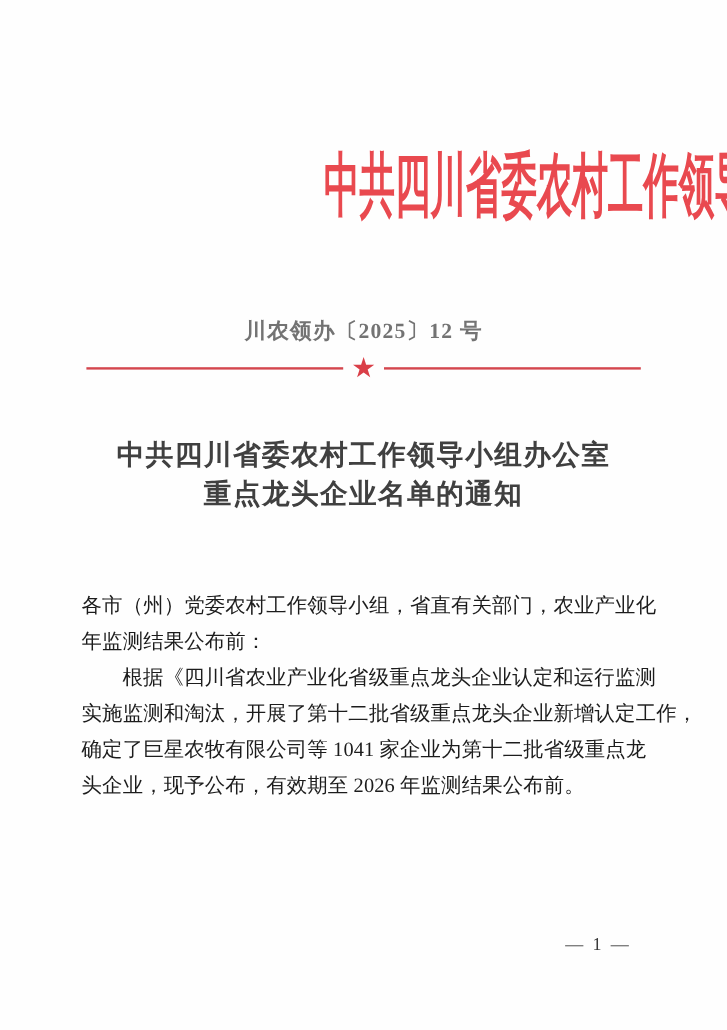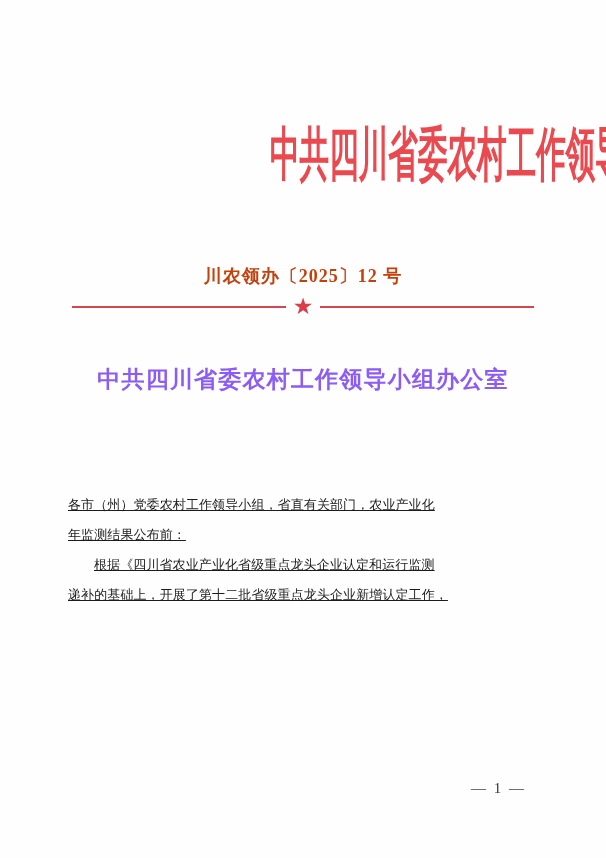--- a/index.html
+++ b/index.html
@@ -29,21 +29,21 @@
     letter-spacing:0;
   }
 
   
   .doc-number {
     position:absolute; top:264px; left:0;
     width:100%;
     text-align:center;
     font-size:18px;
     font-weight:bold;
-    color:#c2410c;
+    color:#737373;
     letter-spacing:1px;
   }
 
   
   .divider {
     position:absolute; top:296px; left:72px; right:72px;
     height:22px;
     display:flex; align-items:center;
   }
   .divider .rule {
@@ -58,34 +58,33 @@
     padding-bottom:2px;
   }
 
   
   .title-block {
     position:absolute; top:364px; left:0;
     width:100%;
     text-align:center;
     font-size:23px;
     font-weight:bold;
-    color:#8b5cf6;
+    color:#404040;
     line-height:32px;
     letter-spacing:1.2px;
   }
   .title-line { display:block; }
 
   
   .body-block {
     position:absolute; top:490px; left:68px;
     width:478px;
-    font-size:13px;
+    font-size:17px;
     color:#1c1c1c;
     line-height:30px;
-    text-decoration:underline;
   }
   .body-line {
     white-space:nowrap;
     letter-spacing:0.1px;
   }
   .body-line.indent { text-indent:2em; }
 
   
   .page-number {
     position:absolute; top:780px; right:80px;
@@ -106,24 +105,27 @@
   <div class="doc-number">川农领办〔2025〕12 号</div>
 
   <div class="divider">
     <span class="rule"></span>
     <span class="star">★</span>
     <span class="rule"></span>
   </div>
 
   <div class="title-block">
     <span class="title-line">中共四川省委农村工作领导小组办公室</span>
+    <span class="title-line">重点龙头企业名单的通知</span>
   </div>
 
   <div class="body-block">
     <div class="body-line">各市（州）党委农村工作领导小组，省直有关部门，农业产业化</div>
     <div class="body-line">年监测结果公布前：</div>
     <div class="body-line indent">根据《四川省农业产业化省级重点龙头企业认定和运行监测</div>
-    <div class="body-line">递补的基础上，开展了第十二批省级重点龙头企业新增认定工作，</div>
+    <div class="body-line">实施监测和淘汰，开展了第十二批省级重点龙头企业新增认定工作，</div>
+    <div class="body-line">确定了巨星农牧有限公司等 1041 家企业为第十二批省级重点龙</div>
+    <div class="body-line">头企业，现予公布，有效期至 2026 年监测结果公布前。</div>
   </div>
 
   <div class="page-number">— 1 —</div>
 
 </div>
 
 </body></html>

